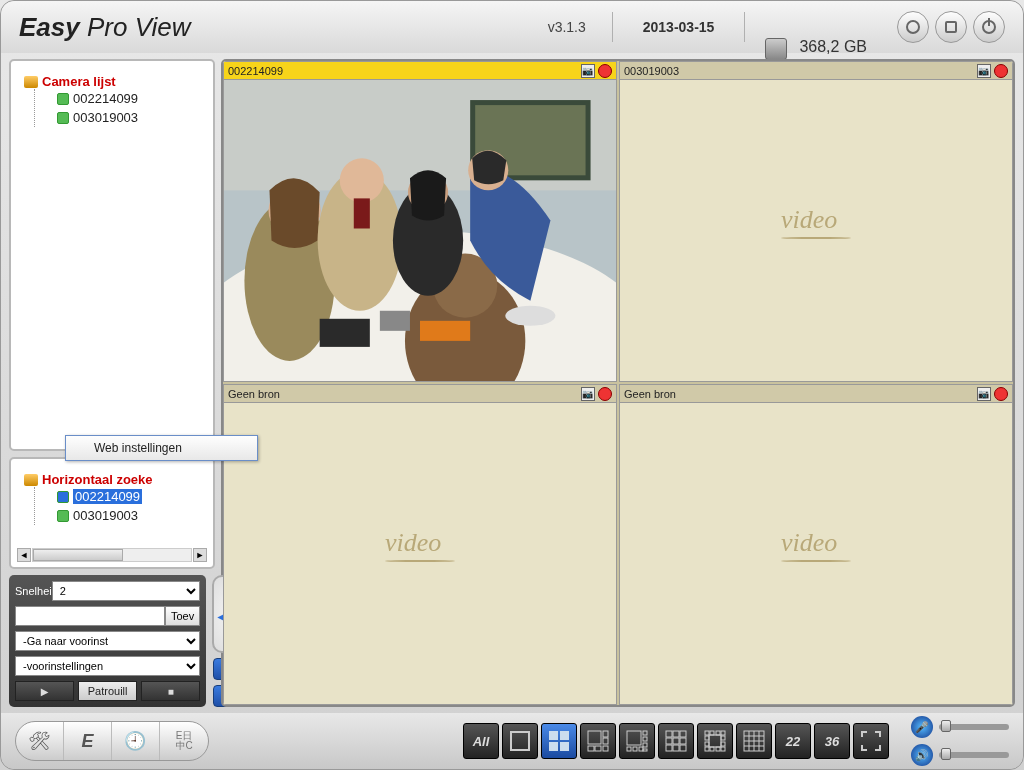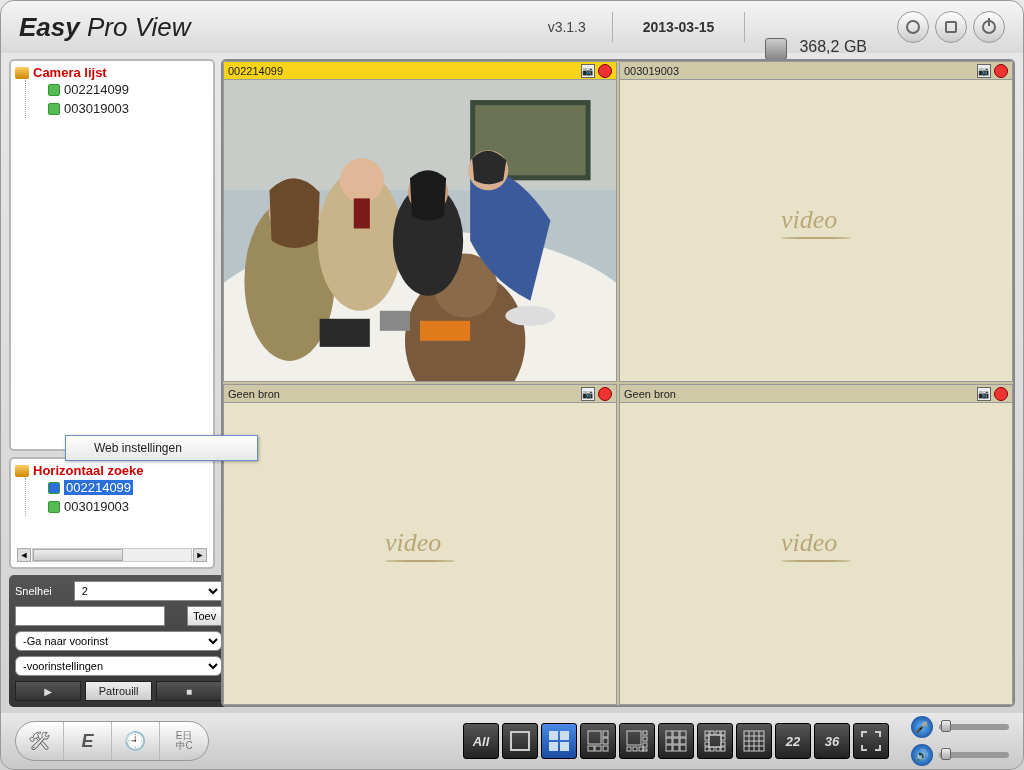--- a/index.html
+++ b/index.html
@@ -16,45 +16,45 @@
   .hbtns { display: flex; gap: 6px; margin-left: 10px; }
   .hbtn { width: 32px; height: 32px; border-radius: 50%; background: linear-gradient(#fefefe,#ccc); border: 1px solid #999; display:flex; align-items:center; justify-content:center; cursor:pointer; }
   .hbtn-inner { width:14px; height:14px; border:2px solid #666; border-radius:50%; }
   .hbtn.sq .hbtn-inner { border-radius:2px; width:12px; height:12px; }
   .hbtn.pw .hbtn-inner { border-radius:50%; position:relative; }
   .hbtn.pw .hbtn-inner::after { content:""; position:absolute; top:-4px; left:4px; width:2px; height:8px; background:#666; }
   
   
   .main { display: flex; gap: 6px; padding: 6px 8px; height: calc(100% - 52px - 56px); }
   .sidebar { width: 206px; display: flex; flex-direction: column; gap: 6px; }
-  .panel { background: #fff; border: 2px solid #b8b8b8; border-radius: 5px; padding: 4px; position:relative; }
+  .panel { background: #fff; border: 2px solid #b8b8b8; border-radius: 5px; padding: 13px; position:relative; }
   .panel.cam { flex: 1; min-height: 320px; }
   .panel.auto { height: 112px; overflow:hidden; }
   .panel-title { color: #c00; font-weight: bold; font-size: 13px; display:flex; align-items:center; gap:4px; }
   .tree-icon { width:14px; height:12px; background:linear-gradient(#ffcc66,#cc8800); border-radius:2px; display:inline-block; }
   .tree-item { display:flex; align-items:center; gap:4px; padding: 2px 0 2px 22px; font-size: 13px; color:#222; cursor:pointer; }
   .tree-item .dot { width:12px; height:12px; background:#5b5; border:1px solid #393; border-radius:2px; }
   .tree-dotted { border-left:1px dotted #999; margin-left:10px; padding-left:0; }
   .tree-item.sel span { background:#2a6fdc; color:#fff; padding:0 2px; }
   .scroller { position:absolute; bottom:4px; left:6px; right:6px; height:16px; display:flex; align-items:center; }
   .scroller .arrow { width:14px; height:14px; background:#ddd; border:1px solid #aaa; font-size:9px; text-align:center; line-height:12px; }
   .scroller .track { flex:1; height:14px; background:#eee; border:1px solid #ccc; margin:0 1px; position:relative; }
   .scroller .thumb { position:absolute; left:0; top:0; bottom:0; width:90px; background:linear-gradient(#eee,#ccc); border:1px solid #aaa; }
 
   
   .ctx { position:absolute; left:64px; top:434px; width:193px; background:linear-gradient(#fefefe,#e8e8e8); border:1px solid #6a8ec8; box-shadow:1px 1px 3px rgba(0,0,0,.3); z-index:50; }
   .ctx-item { padding:5px 28px; font-size:12px; color:#222; cursor:pointer; }
   
   
   .controls { display:flex; gap:6px; }
   .ctl-left { flex:1; background:linear-gradient(#555,#333); border-radius:5px; padding:6px; display:flex; flex-direction:column; gap:5px; }
-  .ctl-row { display:flex; gap:22px; align-items:center; }
+  .ctl-row { display:flex; gap:0; align-items:center; }
   .ctl-label { color:#fff; font-size:11px; }
   .ctl-sel, .ctl-inp { flex:1; height:20px; font-size:11px; background:#fff; border:1px solid #888; padding:0 3px; }
-  .ctl-sel.wide { width:100%;border-radius:6px; }
+  .ctl-sel.wide { width:100%; }
   .ctl-btn-small { height:20px; font-size:11px; background:linear-gradient(#fefefe,#ddd); border:1px solid #888; padding:0 5px; cursor:pointer; }
   .ctl-bottom { display:flex; gap:4px; }
   .pbtn { flex:1; height:20px; background:linear-gradient(#555,#333); border:1px solid #222; color:#ddd; font-size:10px; display:flex; align-items:center; justify-content:center; cursor:pointer; }
   .patroll { background:linear-gradient(#eee,#ccc); color:#222; font-size:11px; }
   .ctl-right { width:78px; display:flex; flex-direction:column; gap:5px; align-items:center; }
   .ptz { width:78px; height:78px; background:radial-gradient(#fff,#ddd); border:2px solid #aaa; border-radius:10px; position:relative; }
   .ptz .c { position:absolute; width:26px; height:26px; left:26px; top:26px; border:3px solid #2a6fdc; border-radius:50%; display:flex; align-items:center; justify-content:center; color:#2a6fdc; font-weight:bold; font-size:13px; }
   .ptz .ar { position:absolute; color:#2a6fdc; font-size:17px; cursor:pointer; }
   .ptz .up { left:31px; top:1px; } .ptz .dn { left:31px; bottom:1px; }
   .ptz .lf { left:3px; top:29px; } .ptz .rt { right:3px; top:29px; }

